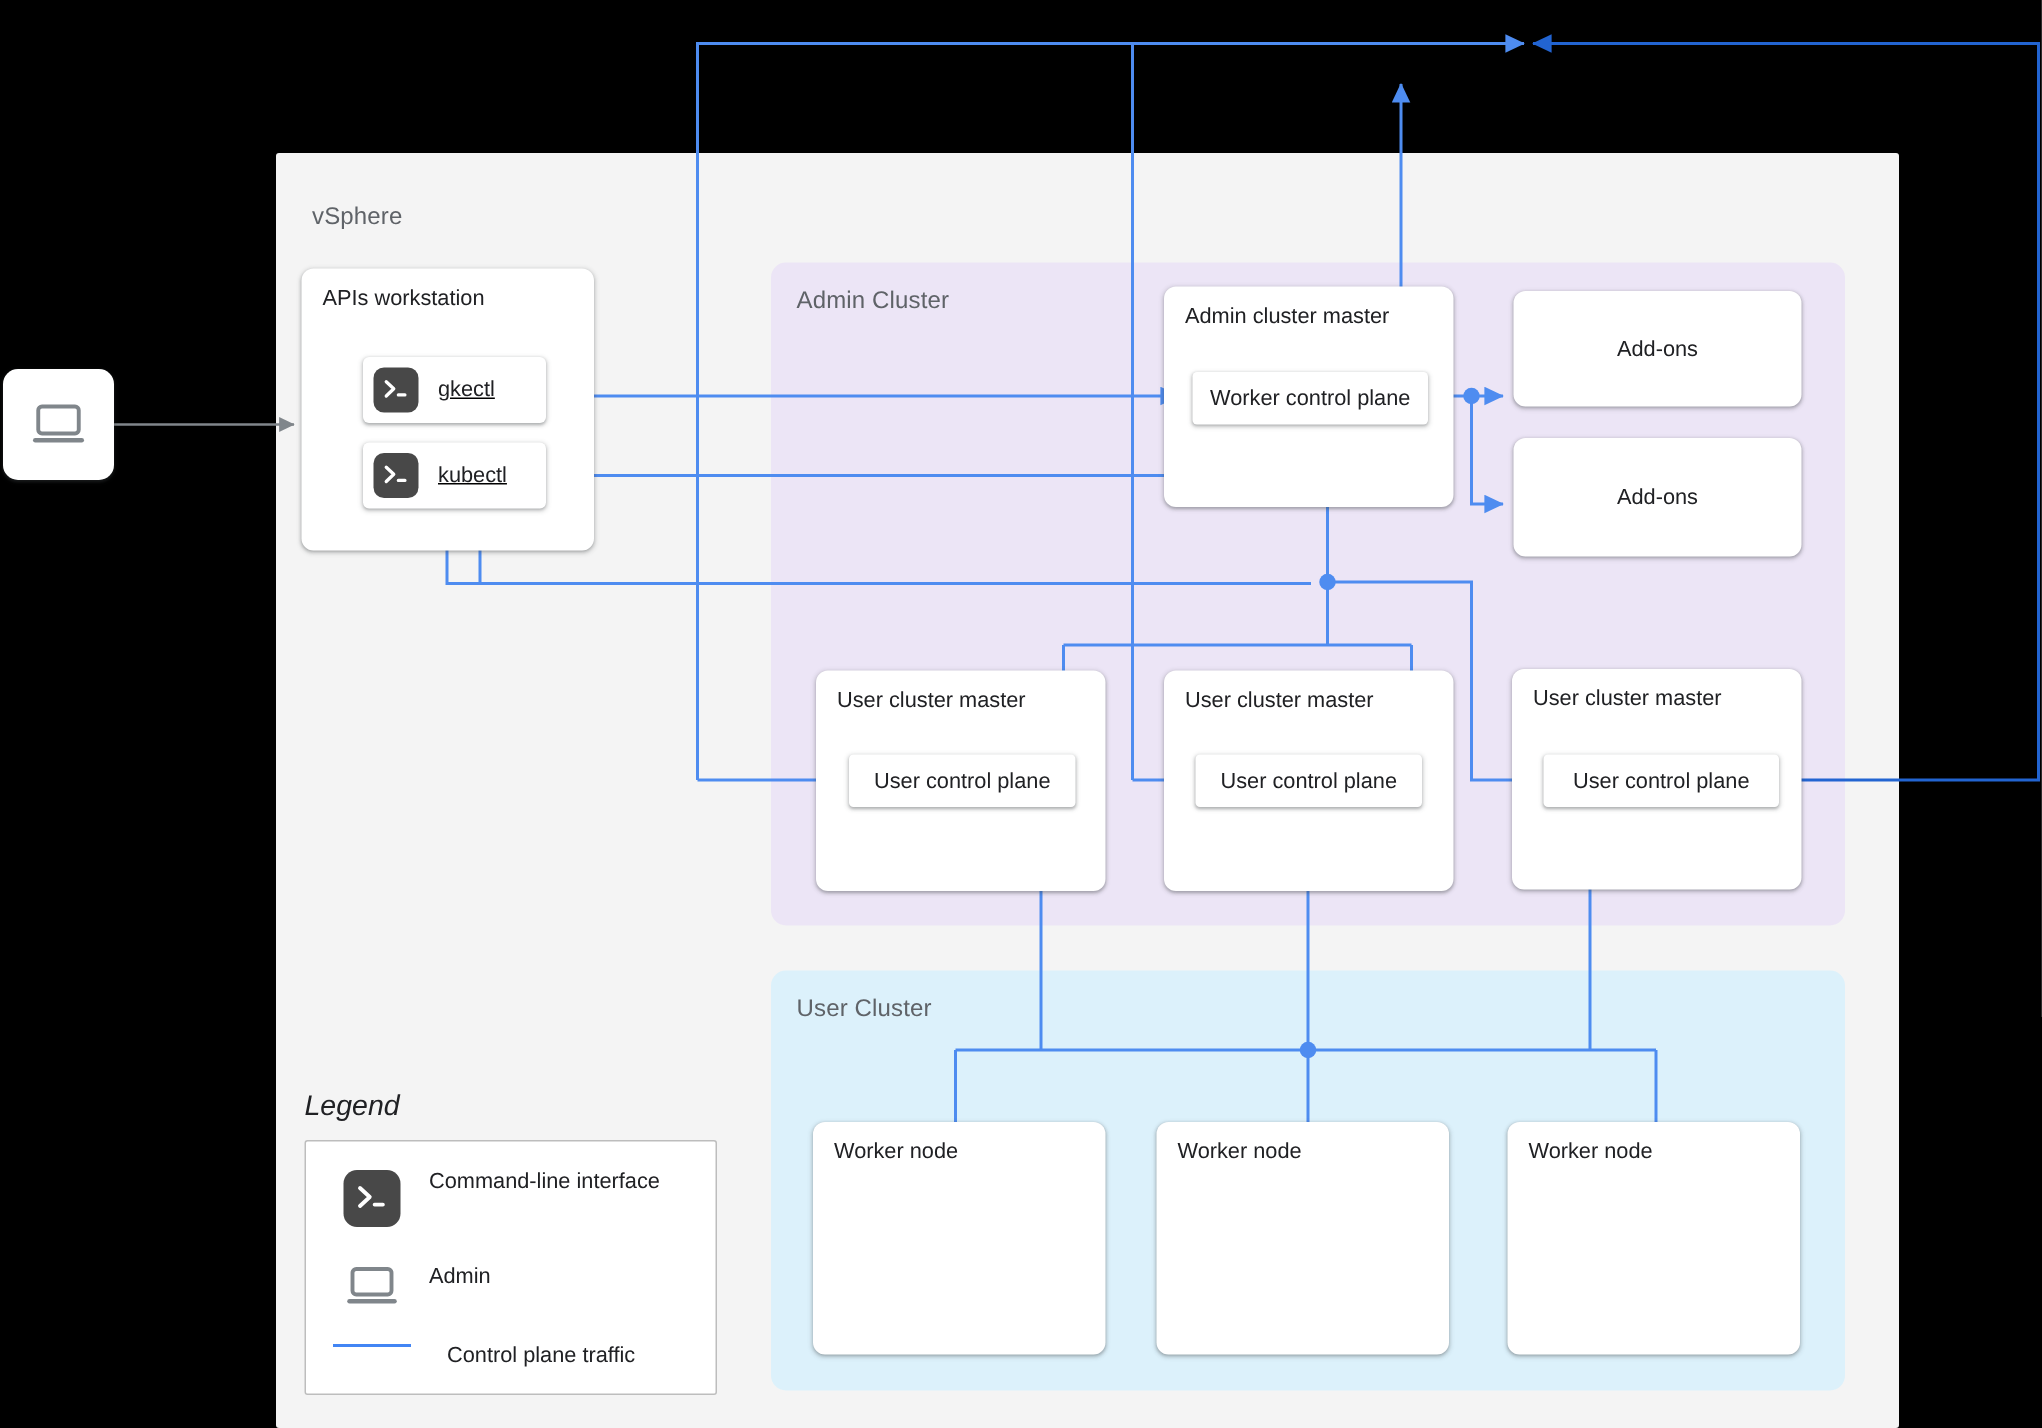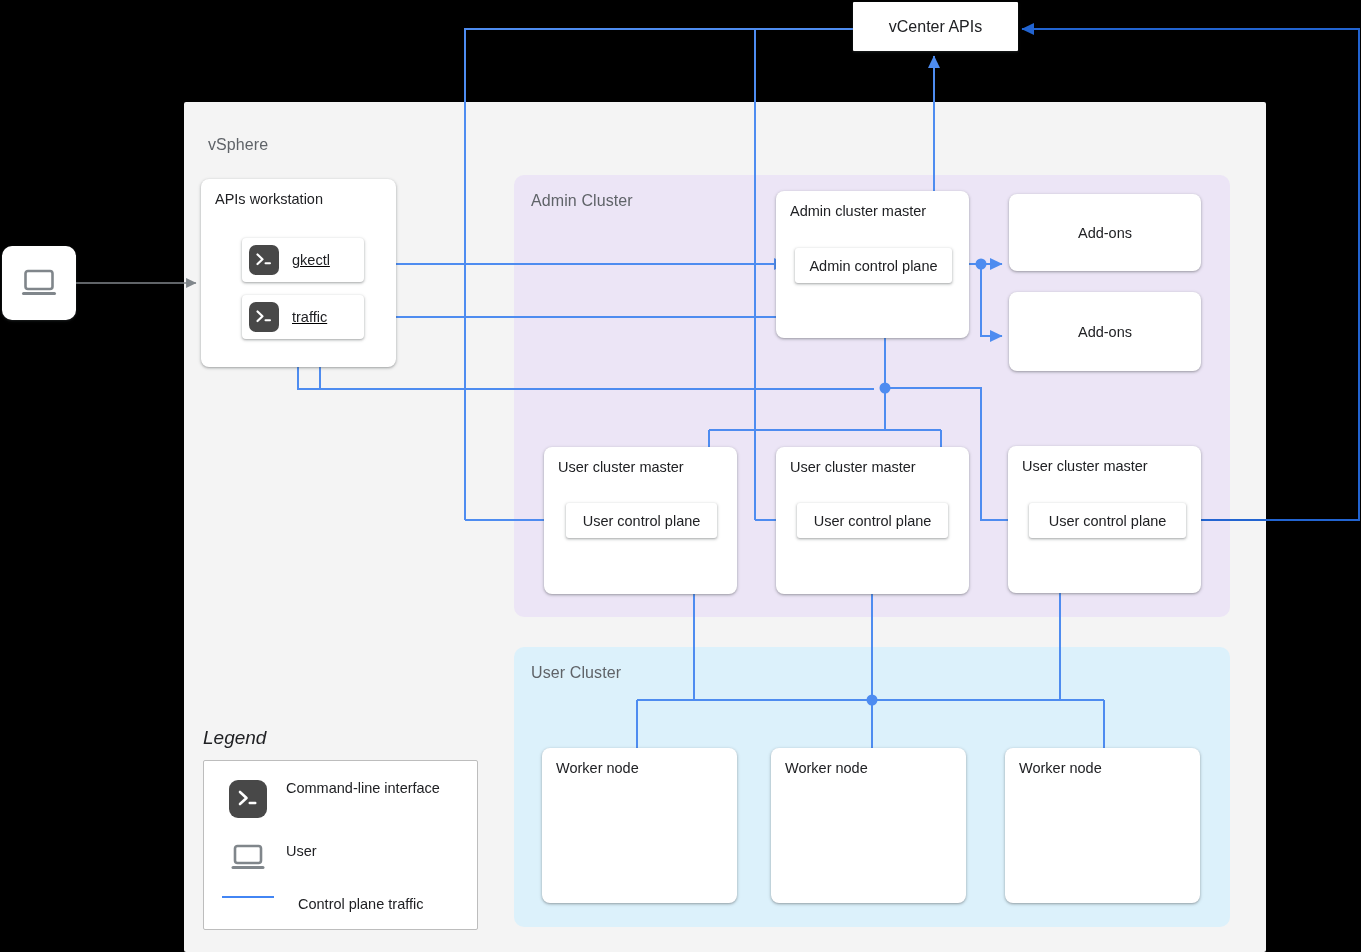--- a/index.html
+++ b/index.html
@@ -163,21 +163,20 @@
       <path d="M1186,520 L1359,520 L1359,29 L1022,29" marker-end="url(#ar-dark)"></path>
     </g>
 
     <g fill="#4e8cf0">
       <circle cx="981" cy="264" r="5.5"></circle>
       <circle cx="885" cy="388" r="5.5"></circle>
       <circle cx="872" cy="700" r="5.5"></circle>
     </g>
   </svg>
 
-  <div class="vcenter">vCenter APIs</div>
 
   <div class="user-box">
     <svg width="40" height="32" viewBox="0 0 40 32">
       <rect x="6.5" y="4" width="27" height="18" rx="2.5" fill="none" stroke="#80868b" stroke-width="2.6"></rect>
       <rect x="3" y="25" width="34" height="3" rx="1.5" fill="#80868b"></rect>
     </svg>
   </div>
 
   <div class="card admin-ws">
     <div class="card-title">APIs workstation</div>
@@ -190,28 +189,28 @@
       </span>
       <span class="cli-label">gkectl</span>
     </div>
     <div class="cli-row" style="top:116px;">
       <span class="term-icon">
         <svg width="30" height="30" viewBox="0 0 30 30">
           <path d="M8.5 9.5 L13.5 14.2 L8.5 19" fill="none" stroke="#fff" stroke-width="2.2" stroke-linecap="round" stroke-linejoin="round"></path>
           <rect x="15.5" y="17.2" width="6.5" height="2.1" rx="1" fill="#fff"></rect>
         </svg>
       </span>
-      <span class="cli-label">traffic</span>
+      <span class="cli-label">kubectl</span>
     </div>
   </div>
 
   <div class="card" style="left:776px;top:191px;width:193px;height:147px;">
     <div class="card-title">Admin cluster master</div>
   </div>
-  <div class="inner" style="left:795px;top:248px;width:157px;height:35px;">Admin control plane</div>
+  <div class="inner" style="left:795px;top:248px;width:157px;height:35px;">Worker control plane</div>
 
   <div class="card" style="left:1009px;top:194px;width:192px;height:77px;">
     <div class="card-center">Add-ons</div>
   </div>
   <div class="card" style="left:1009px;top:292px;width:192px;height:79px;">
     <div class="card-center">Add-ons</div>
   </div>
 
   <div class="card" style="left:544px;top:447px;width:193px;height:147px;">
     <div class="card-title">User cluster master</div>
@@ -249,21 +248,21 @@
       </svg>
     </span>
     <span class="legend-text">Command-line interface</span>
   </div>
 
   <div class="legend-item" style="left:229px;top:843px;">
     <svg width="38" height="30" viewBox="0 0 38 30">
       <rect x="6" y="3" width="26" height="17" rx="2.5" fill="none" stroke="#80868b" stroke-width="2.6"></rect>
       <rect x="2.5" y="23" width="33" height="3" rx="1.5" fill="#80868b"></rect>
     </svg>
-    <span class="legend-text">User</span>
+    <span class="legend-text">Admin</span>
   </div>
 
   <div class="legend-item" style="left:222px;top:896px;gap:10px;">
     <span class="legend-line"></span>
     <span class="legend-text" style="margin-left:14px;">Control plane traffic</span>
   </div>
 
 </div>
 
 </body></html>

